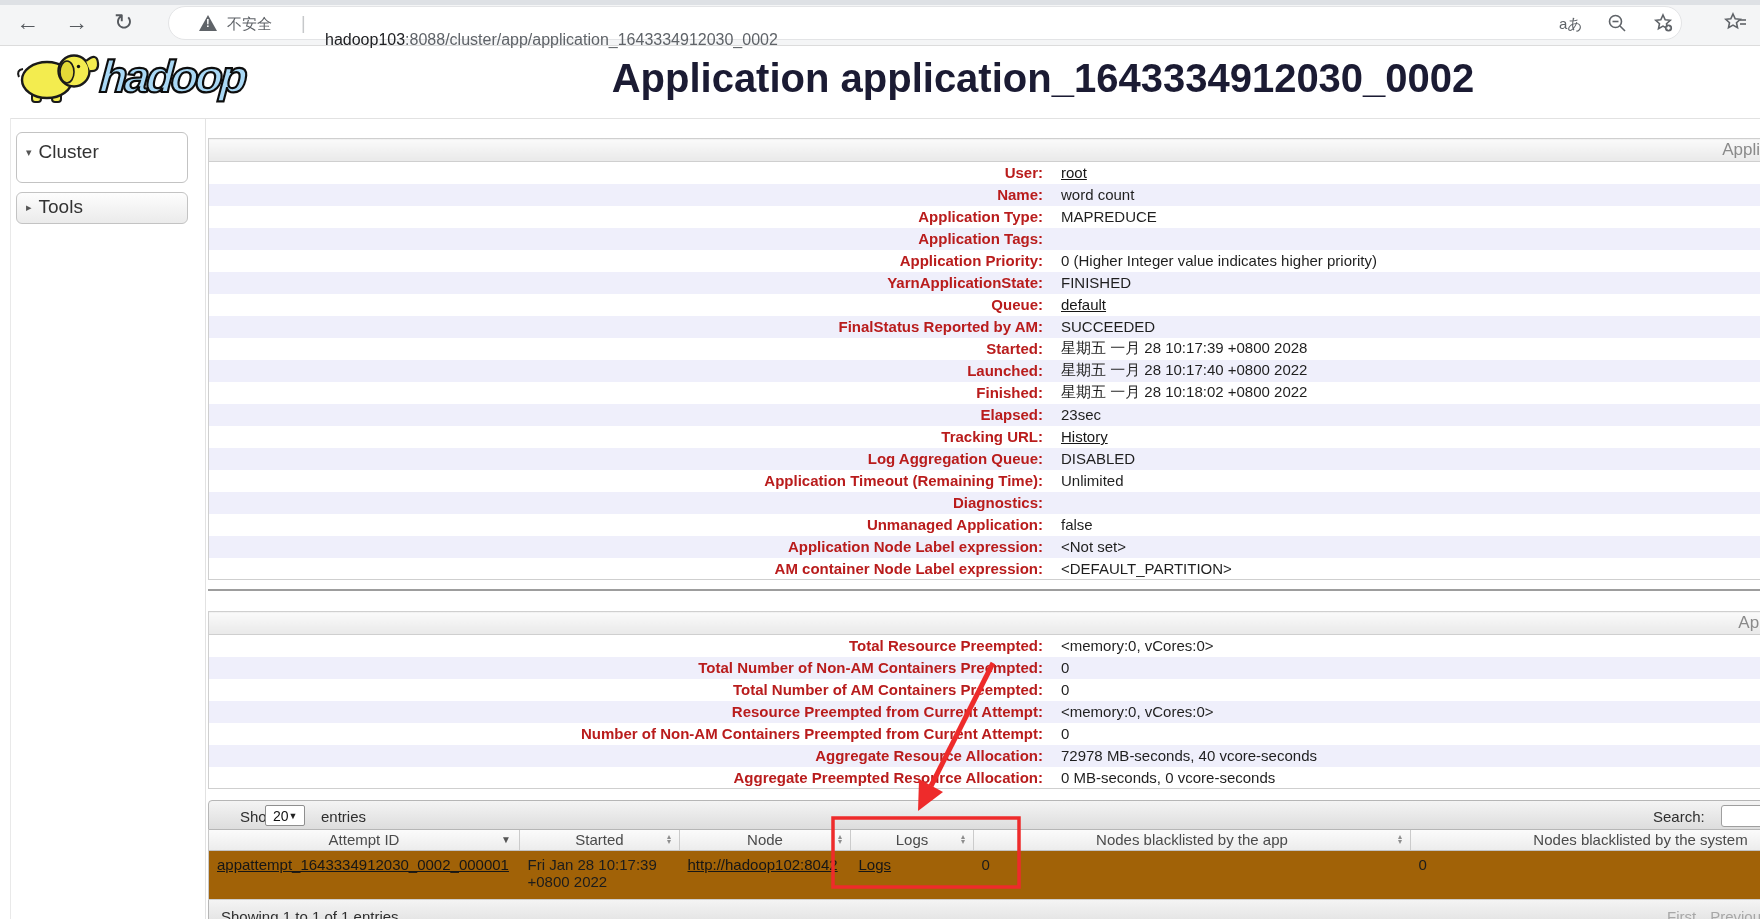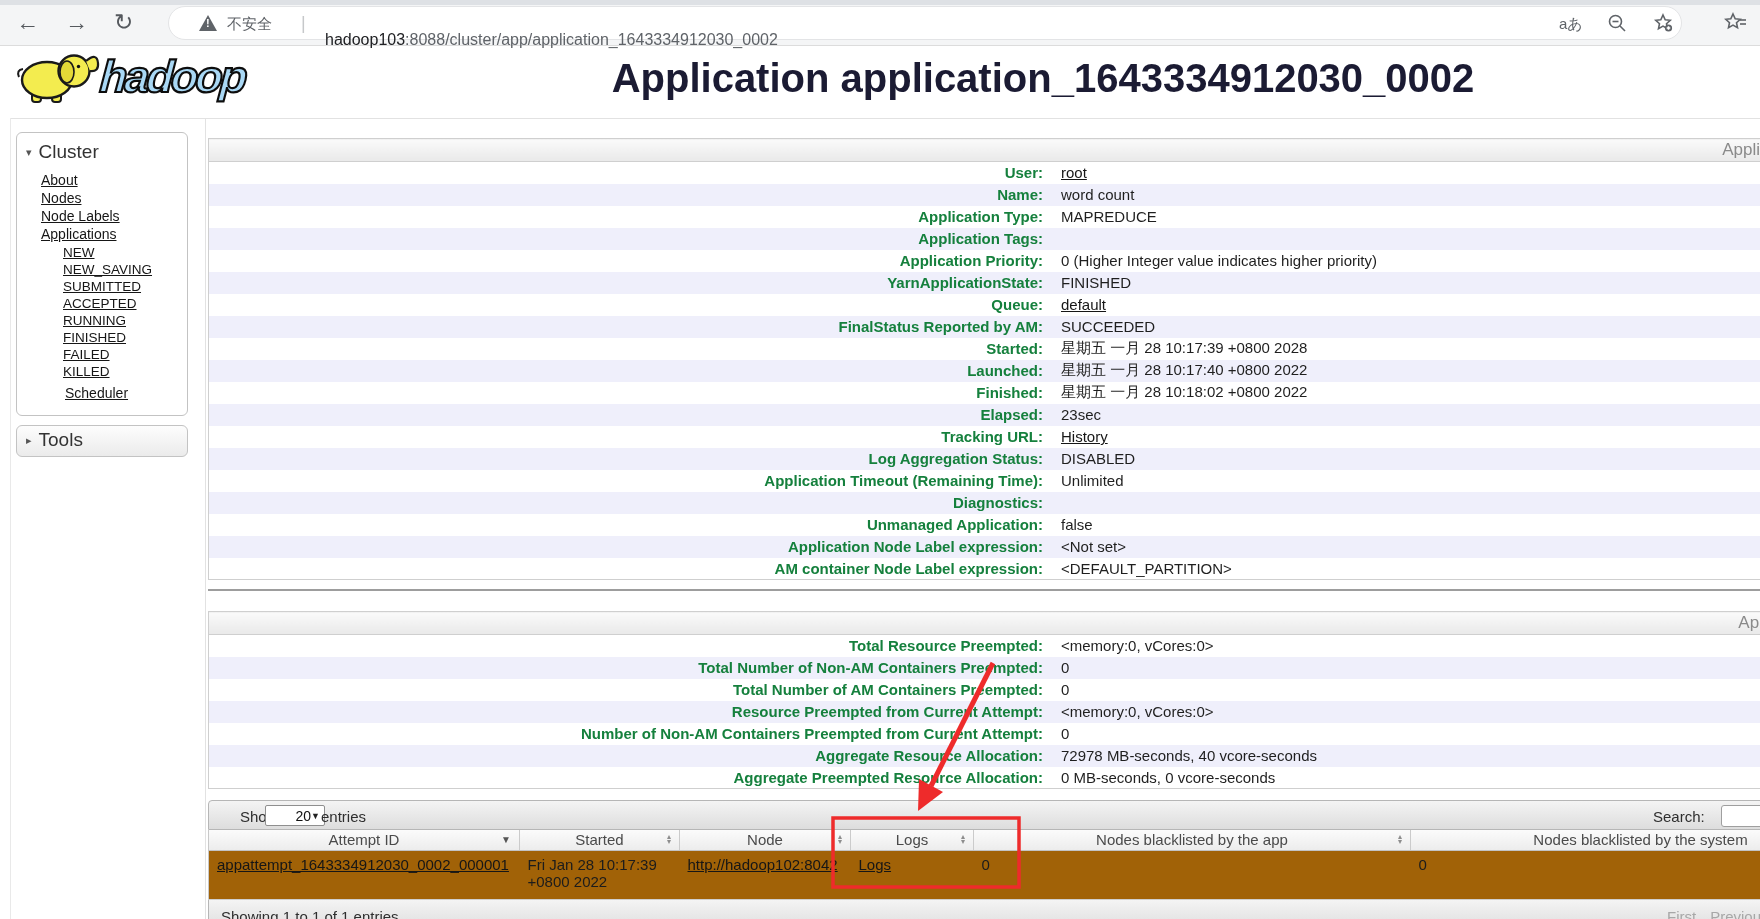--- a/index.html
+++ b/index.html
@@ -60,35 +60,35 @@
   .content { position:absolute; left:208px; top:0; width:1682px; }
   .section { position:absolute; left:0; }
   #overview { top:138px; width:1682px; }
   #metrics  { top:611px; width:1682px; }
   table.info { width:100%; border-collapse:collapse; border:1px solid #cfcfcf; table-layout:fixed;}
   table.info thead th { height:23px; background:linear-gradient(#fafafa,#e9e9e9);
     border-bottom:1px solid #cfcfcf; font-size:17px; font-weight:normal; color:#8a8a8a;
     text-align:right; padding-right:8px; }
   table.info tbody tr { height:22px; background:#fff;}
   table.info tbody tr.alt { background:#efeffb; }
-  table.info tbody th { text-align:right; font-size:15px; font-weight:bold; color:#15803d;
+  table.info tbody th { text-align:right; font-size:15px; font-weight:bold; color:#b91c1c;
     padding-right:6px; white-space:nowrap; }
   #overview table.info tbody th { width:769px; }
   #metrics  table.info tbody th { width:1071px; }
   table.info tbody td { font-size:15px; color:#1f1f1f; padding-left:12px; white-space:nowrap;}
   .lnk { text-decoration:underline; cursor:pointer; color:#161616;}
   .sep { position:absolute; top:589px; left:0; width:1682px; border-top:2px solid #9d9d9d;}
   
   #attempts { top:800px; width:1662px; }
   .dt-toolbar { position:relative; height:30px; background:linear-gradient(#f4f4f4,#dddddd);
     border:1px solid #b6b6b6; border-radius:4px 4px 0 0; font-size:15px; color:#2e2e2e;}
   .show-lbl { position:absolute; left:12px; top:7px;margin-left:19px;}
-  .fake-select { position:absolute; left:56px; top:4px; width:60px; height:21px; background:#fff;
+  .fake-select { position:absolute; left:56px; top:4px; width:40px; height:21px; background:#fff;
     border:1px solid #8f8f8f; border-radius:2px; font-size:14px; color:#111;
-    display:flex; align-items:center; justify-content:flex-end; padding:0 4px 0 7px; cursor:pointer;}
+    display:flex; align-items:center; justify-content:space-between; padding:0 20px 0 7px; cursor:pointer;}
   .fake-select .arr { font-size:9px; color:#222; }
   .entries-lbl { position:absolute; left:112px; top:7px;}
   .search-lbl { position:absolute; left:1444px; top:7px;}
   .search-input { position:absolute; left:1512px; top:4px; width:150px; height:22px;
     border:1px solid #9f9f9f; border-radius:3px; background:#fff; font-size:14px; padding:0 6px;}
   table.dt { width:1662px; border-collapse:collapse; table-layout:fixed;
     border-left:1px solid #c9c9c9; border-right:1px solid #c9c9c9;}
   table.dt thead th { position:relative; height:20px; background:linear-gradient(#fbfbfb,#ececec);
     border-right:1px solid #cbcbcb; border-bottom:1px solid #c3c3c3; font-size:15px;
     font-weight:normal; color:#4a4a4a; text-align:center; cursor:pointer;}
@@ -168,37 +168,20 @@
   <span class="hadoop-text">hadoop</span>
 </div>
 <div class="page-title">Application application_1643334912030_0002</div>
 
 <div class="sidebar">
   <div class="acc-box">
     <div class="acc-header">
       <span class="tri">▾</span>
       <span>Cluster</span>
     </div>
-    <div class="nav-list">
-      <a>About</a>
-      <a>Nodes</a>
-      <a>Node Labels</a>
-      <a>Applications</a>
-      <div class="sub-list">
-        <a>NEW</a>
-        <a>NEW_SAVING</a>
-        <a>SUBMITTED</a>
-        <a>ACCEPTED</a>
-        <a>RUNNING</a>
-        <a>FINISHED</a>
-        <a>FAILED</a>
-        <a>KILLED</a>
-      </div>
-      <a class="sched">Scheduler</a>
-    </div>
   </div>
   <div class="tools-bar">
     <span class="tri">▸</span>
     <span>Tools</span>
   </div>
 </div>
 
 <div class="content">
 
   <div class="section" id="overview">
@@ -255,21 +238,21 @@
           </tr>
           <tr class="alt">
             <th>Elapsed:</th>
             <td><span>23sec</span></td>
           </tr>
           <tr>
             <th>Tracking URL:</th>
             <td><span class="lnk">History</span></td>
           </tr>
           <tr class="alt">
-            <th>Log Aggregation Status:</th>
+            <th>Log Aggregation Queue:</th>
             <td><span>DISABLED</span></td>
           </tr>
           <tr>
             <th>Application Timeout (Remaining Time):</th>
             <td><span>Unlimited</span></td>
           </tr>
           <tr class="alt">
             <th>Diagnostics:</th>
             <td><span></span></td>
           </tr>

